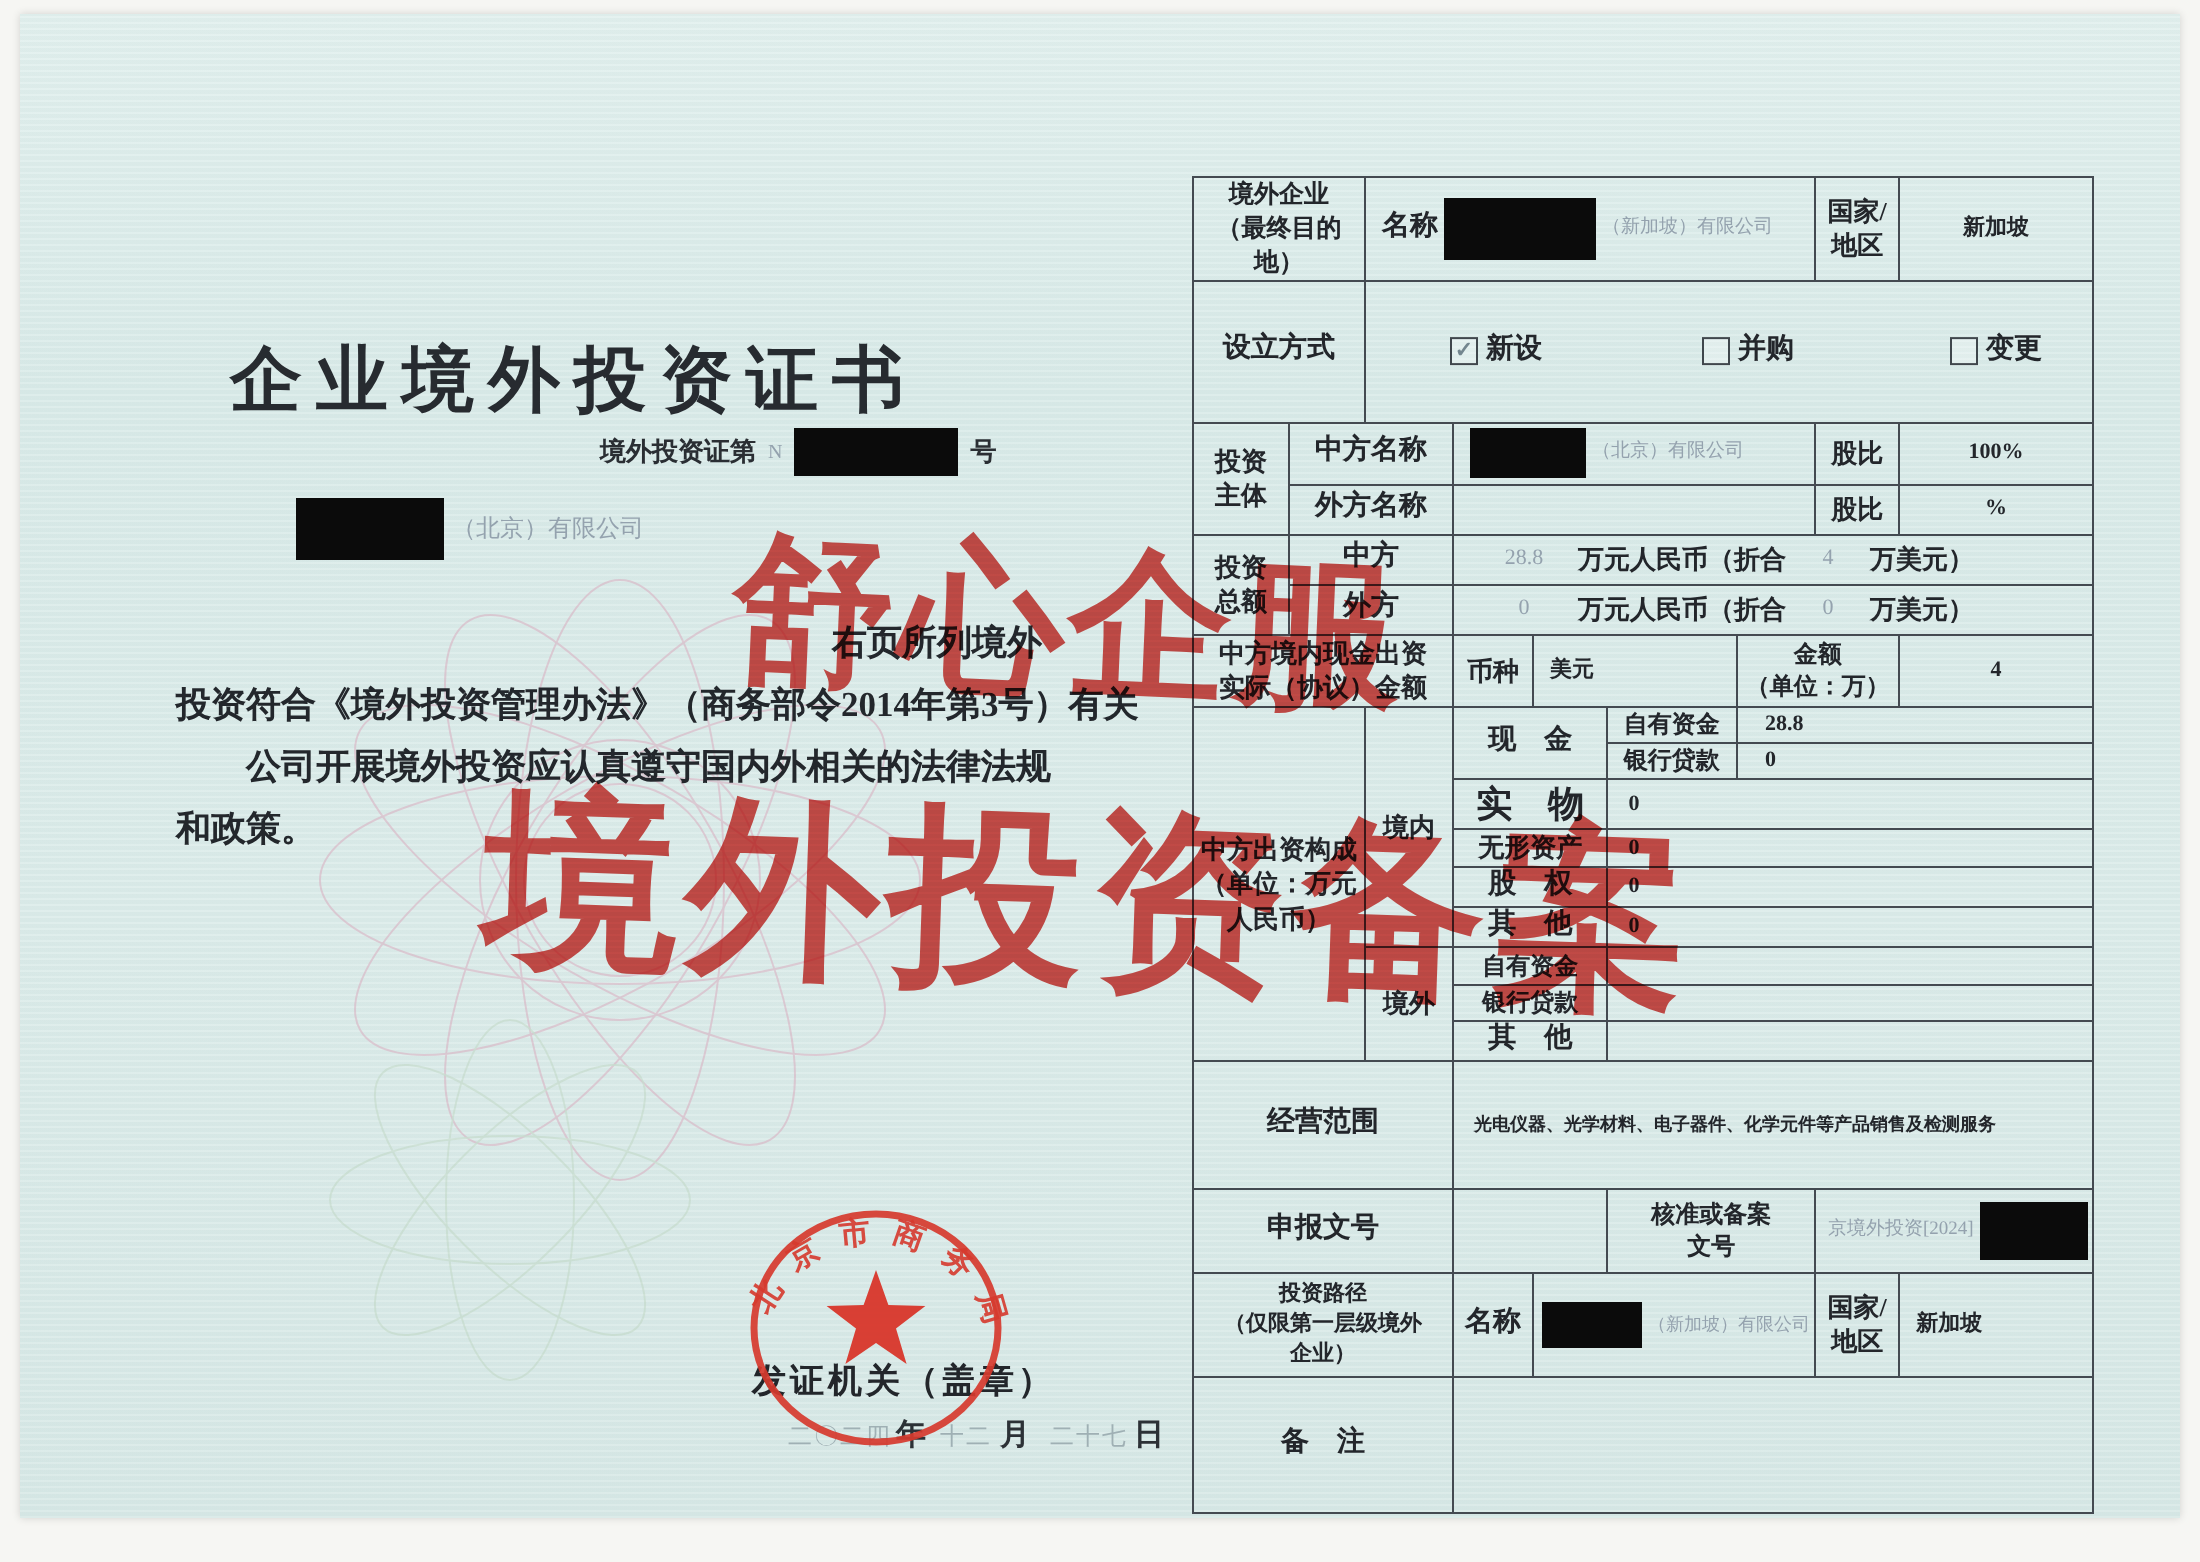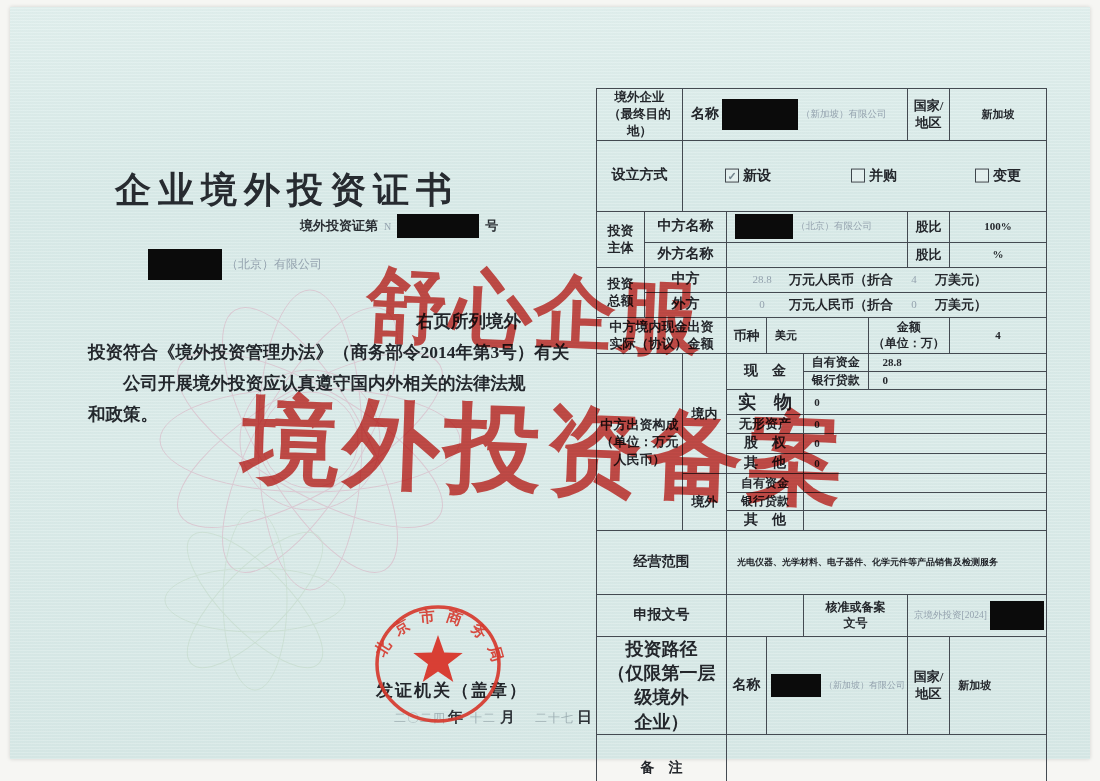--- a/index.html
+++ b/index.html
@@ -104,21 +104,21 @@
     <ellipse cx="75" cy="66" rx="61" ry="57" fill="none" stroke="#d63a2e" stroke-width="3.5" opacity=".92"></ellipse>
     <polygon fill="#d8362a" opacity=".95" points="75,37 81.2,54.5 99.7,55 85,66.2 90.3,84 75,73.5 59.7,84 65,66.2 50.3,55 68.8,54.5"></polygon>
     <text font-size="15.5" font-weight="bold" fill="#d63a2e" letter-spacing="10" opacity=".9" font-family="Liberation Serif, DejaVu Serif, serif">
       <textPath href="#arcp" startOffset="16%">北京市商务局</textPath>
     </text>
   </svg>
 
   <div class="abs issue-line">发证机关（盖章）</div>
 
   <div class="abs date-line">
-    <span class="faint">二〇二四</span><span style="margin-left:2px">年</span><span class="faint" style="margin-left:7px">十二</span><span style="margin-left:4px">月</span><span class="faint" style="margin-left:20px">二十七</span><span style="margin-left:3px">日</span>
+    <span class="faint">二〇二四</span><span style="margin-left:2px">年</span><span class="faint" style="margin-left:7px">十二</span><span style="margin-left:4px">月</span><span class="faint" style="margin-left:10px">二十七</span><span style="margin-left:3px">日</span>
   </div>
 
   <table id="invtable">
     <colgroup>
       <col style="width:48px">
         <col style="width:38px">
         <col style="width:44px">
       <col style="width:40px">
         <col style="width:33px">
         <col style="width:57px">
@@ -266,21 +266,21 @@
       <td colspan="2" style="font-size:12px">核准或备案
 文号</td>
       <td colspan="2" class="v">
         <div class="cellflex" style="padding-left:4px">
           <span class="faint" style="font-size:9.5px">京境外投资[2024]</span>
           <span class="redact" style="width:54px;height:29px;"></span>
         </div>
       </td>
     </tr>
     <tr style="height:52px">
-      <td colspan="3" style="font-size:18px">投资路径
+      <td colspan="3" style="font-size:11px">投资路径
 （仅限第一层级境外
 企业）</td>
       <td style="font-size:14px">名称</td>
       <td colspan="3" class="v">
         <div class="cellflex" style="padding-left:2px">
           <span class="redact" style="width:50px;height:23px;"></span>
           <span class="faint" style="font-size:9px">（新加坡）有限公司</span>
         </div>
       </td>
       <td>国家/

